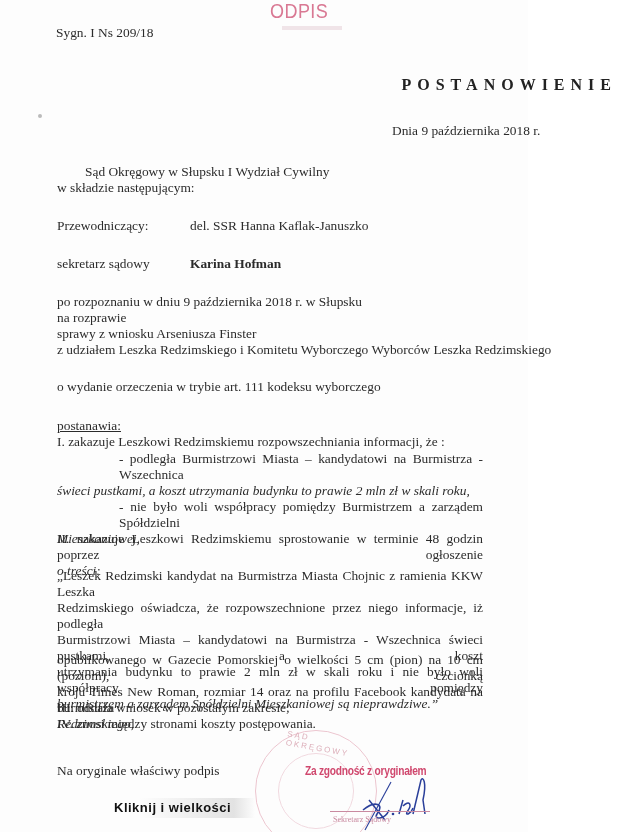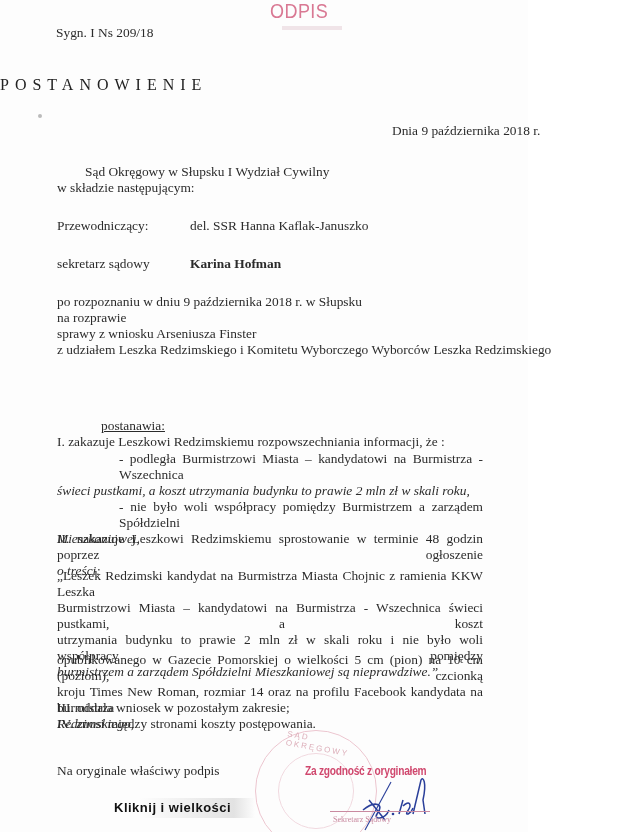--- a/index.html
+++ b/index.html
@@ -16,22 +16,22 @@
     position: absolute; left: 270px; top: 0px;
     font-family: "Liberation Sans", "DejaVu Sans", sans-serif;
     font-size: 20px; color: #d97893; letter-spacing: 0.5px;
     transform: scaleX(0.9); transform-origin: left top;
   }
   .stamp-odpis-sub {
     position: absolute; left: 282px; top: 26px; width: 60px; height: 4px;
     background: #f0e4e8;
   }
   .title {
-    position: absolute; left: 0; width: 617px; top: 76px; text-align: left;
-    font-size: 16px; font-weight: normal; letter-spacing: 6px; color: #222;
+    position: absolute; left: 0; width: 617px; top: 76px; text-align: right;
+    font-size: 16px; font-weight: bold; letter-spacing: 6px; color: #222;
   }
   .just { position: absolute; left: 57px; width: 426px; text-align: justify; font-size: 13.4px; line-height: 16px; }
   .just span.line { display: block; text-align: justify; text-align-last: justify; }
   .just span.last { display: block; text-align: left; font-style: italic; }
   .u { text-decoration: underline; }
   .dot { position: absolute; width: 4px; height: 4px; border-radius: 50%; background: #bbb; }
   .seal {
     position: absolute; left: 255px; top: 730px; width: 120px; height: 120px;
     border: 1.5px solid #e8b8c4; border-radius: 50%; opacity: 0.8;
   }
@@ -87,38 +87,40 @@
   <div class="abs t" style="left:190px; top:218px;">del. SSR Hanna Kaflak-Januszko</div>
 
   <div class="abs t" style="left:57px; top:256px;">sekretarz sądowy</div>
   <div class="abs t" style="left:190px; top:256px;font-weight:bold;">Karina Hofman</div>
 
   <div class="abs t" style="left:57px; top:294px;">po rozpoznaniu w dniu 9 października 2018 r. w Słupsku</div>
   <div class="abs t" style="left:57px; top:310px;">na rozprawie</div>
   <div class="abs t" style="left:57px; top:326px;">sprawy z wniosku Arseniusza Finster</div>
   <div class="abs t" style="left:57px; top:342px;">z udziałem Leszka Redzimskiego i Komitetu Wyborczego Wyborców Leszka Redzimskiego</div>
 
+  <div class="abs t" style="left:57px; top:379px;">o wydanie orzeczenia w trybie art. 111 kodeksu wyborczego</div>
 
-  <div class="abs t u" style="left:57px; top:418px;margin-left:44px;">postanawia:</div>
+  <div class="abs t u" style="left:57px; top:418px;">postanawia:</div>
   <div class="abs t" style="left:57px; top:434px;">I. zakazuje Leszkowi Redzimskiemu rozpowszechniania informacji, że :</div>
 
   <div class="just" style="top:451px;">
     <span class="line" style="padding-left:62px;">- podległa Burmistrzowi Miasta – kandydatowi na Burmistrza -   Wszechnica</span>
     <span class="last">świeci pustkami, a koszt utrzymania budynku to prawie 2 mln zł w skali roku,</span>
     <span class="line" style="padding-left:62px;">- nie było woli współpracy pomiędzy Burmistrzem a zarządem Spółdzielni</span>
     <span class="last">Mieszkaniowej,</span>
   </div>
 
   <div class="just" style="top:531px;">
     <span class="line">II. nakazuje Leszkowi Redzimskiemu sprostowanie w terminie 48 godzin poprzez ogłoszenie</span>
     <span class="last">o treści:</span>
   </div>
 
   <div class="just" style="top:568px;">
     <span class="line">„Leszek Redzimski kandydat na Burmistrza Miasta Chojnic z ramienia KKW Leszka</span>
+    <span class="line">Redzimskiego oświadcza, że rozpowszechnione przez niego informacje, iż    podległa</span>
     <span class="line">Burmistrzowi Miasta – kandydatowi na Burmistrza -  Wszechnica świeci pustkami, a koszt</span>
     <span class="line">utrzymania budynku to prawie 2 mln zł w skali roku i nie było woli współpracy pomiędzy</span>
     <span class="last">burmistrzem a zarządem Spółdzielni Mieszkaniowej są nieprawdziwe.”</span>
   </div>
 
   <div class="just" style="top:652px;">
     <span class="line">opublikowanego w Gazecie Pomorskiej o wielkości 5 cm (pion) na 10 cm (poziom), czcionką</span>
     <span class="line">kroju Times New Roman, rozmiar 14 oraz na profilu Facebook kandydata na burmistrza</span>
     <span class="last">Redzimskiego,</span>
   </div>

